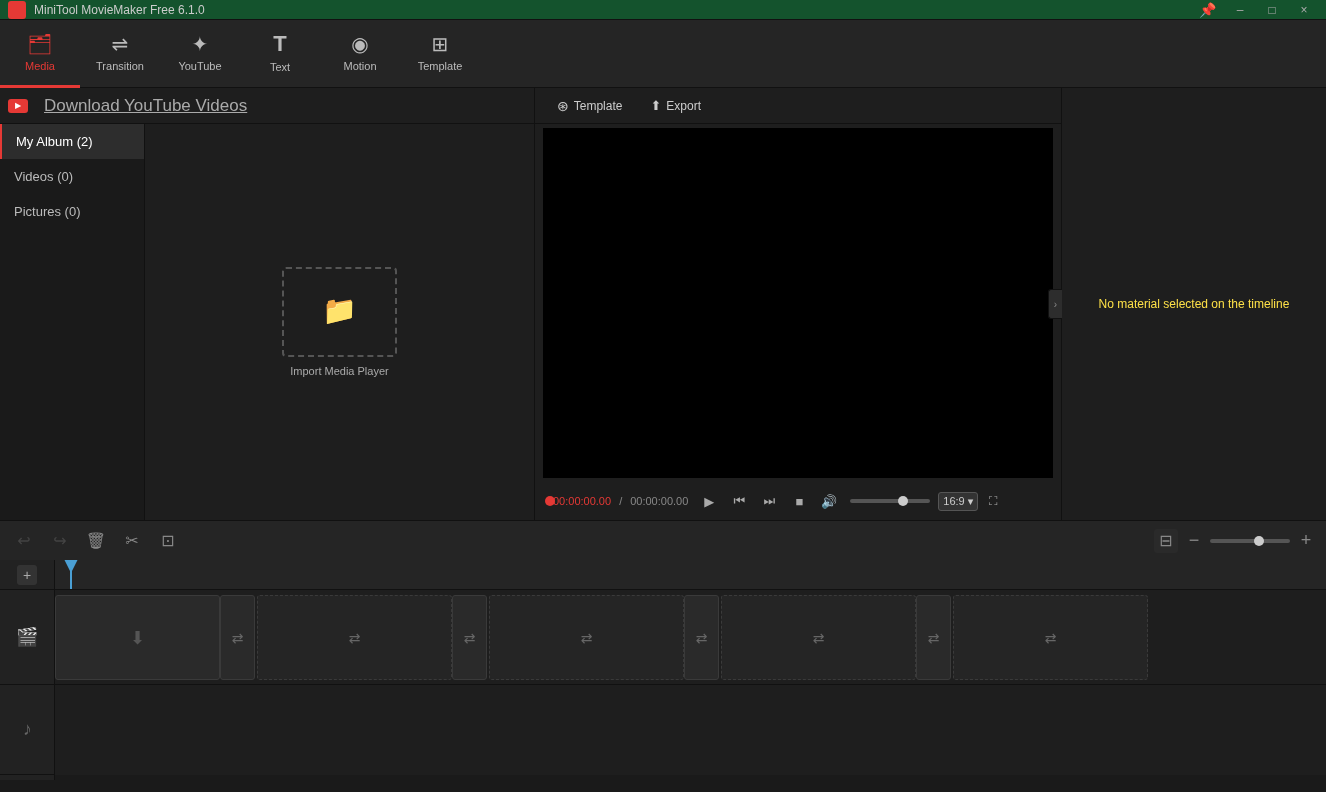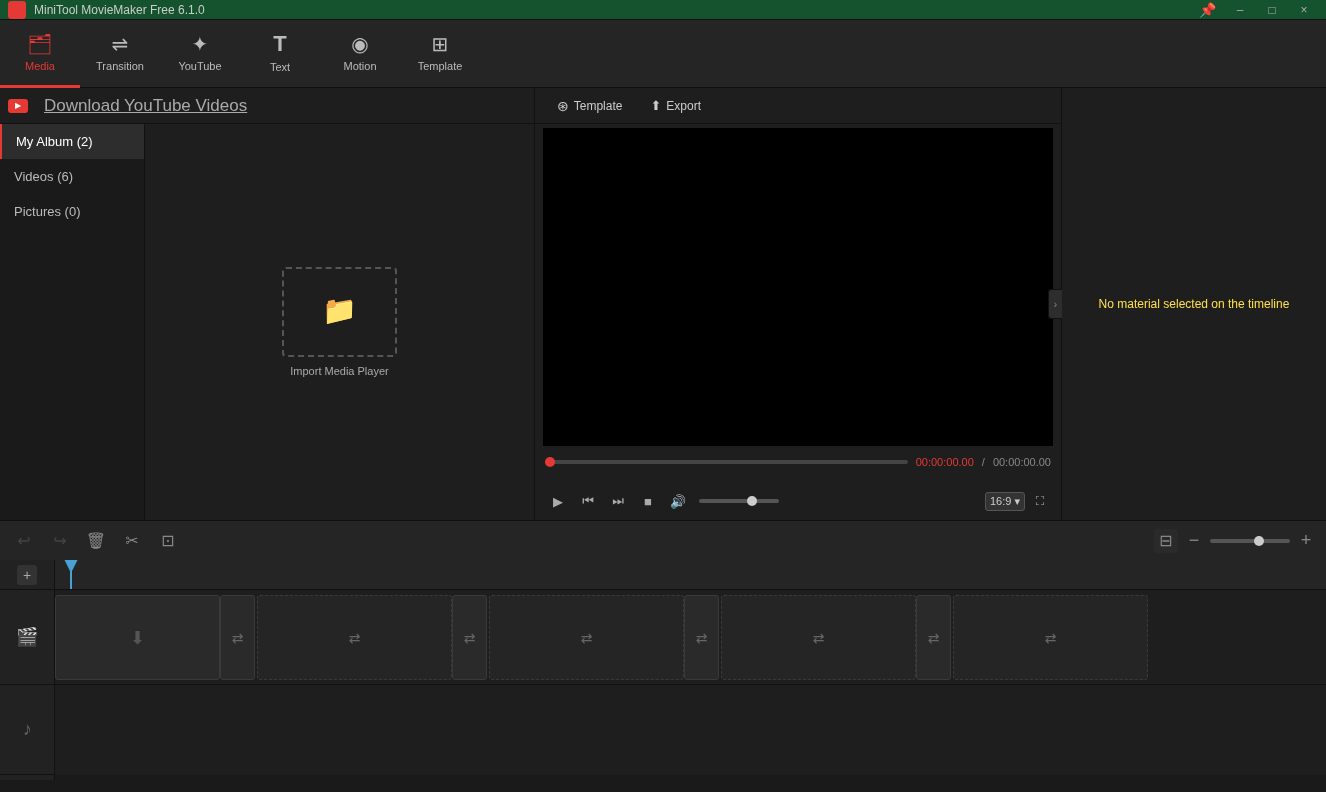--- a/index.html
+++ b/index.html
@@ -173,22 +173,22 @@
     }
 
     #video-preview {
       flex: 1;
       background: #000;
       margin: 4px 8px;
     }
     #player-controls {
       padding: 6px 10px;
       display: flex;
-      flex-direction: column;
-      gap: 20px;
+      flex-direction: row;
+      gap: 8px;
     }
     .progress-bar-wrap {
       display: flex;
       align-items: center;
       gap: 8px;
     }
     .progress-bar {
       flex: 1;
       height: 4px;
       background: #444;
@@ -513,21 +513,21 @@
       <span class="download-btn">Download YouTube Videos</span>
     </div>
 
     <div style="display:flex;flex:1;overflow:hidden;">
 
       <div id="sidebar">
         <div class="sidebar-item active">
           <span>My Album (2)</span>
         </div>
         <div class="sidebar-item">
-          <span>Videos (6)</span>
+          <span>Videos (0)</span>
         </div>
         <div class="sidebar-item">
           <span>Pictures (0)</span>
         </div>
       </div>
 
       <div id="media-content">
         <div class="import-box">
           <span class="folder-icon">📁</span>
         </div>

